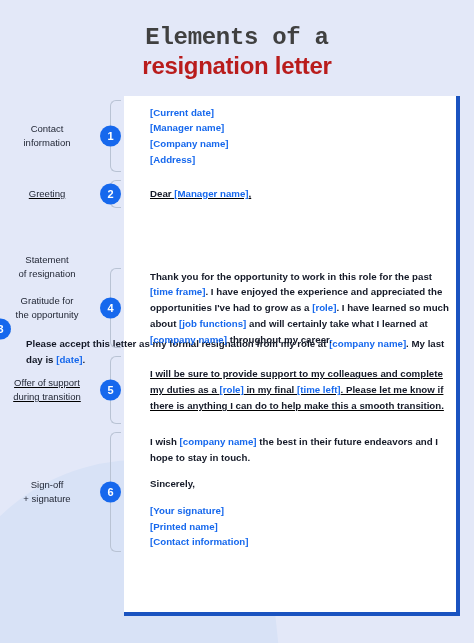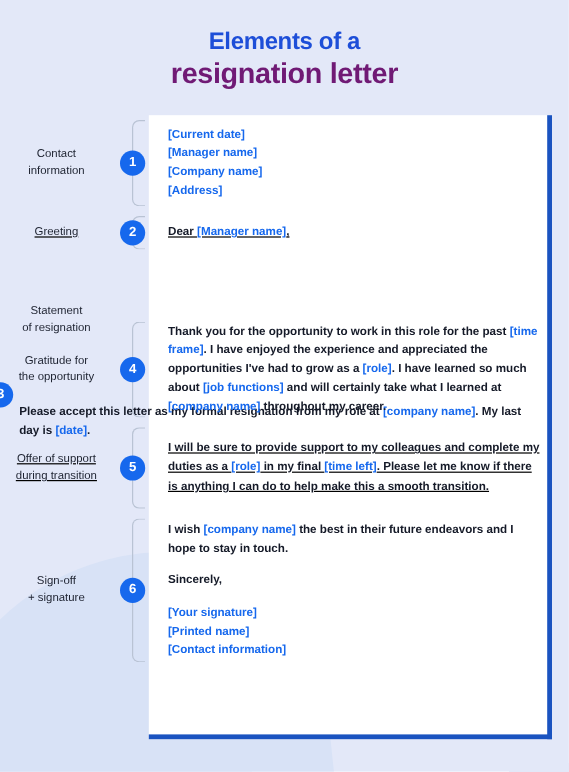--- a/index.html
+++ b/index.html
@@ -29,24 +29,24 @@
   }
 
   
   .title{
     position:absolute;top:24px;left:0;right:0;
     text-align:center;
     line-height:1.18;
     letter-spacing:-0.3px;
   }
   .title .l1{
-    display:block;font-size:20px;font-weight:bold;color:#1d4ed8;
+    display:block;font-size:24px;font-weight:bold;color:#404040;font-family:Liberation Mono, monospace;
   }
   .title .l2{
-    display:block;font-size:24px;font-weight:bold;color:#701a75;
+    display:block;font-size:24px;font-weight:bold;color:#b91c1c;
   }
 
   
   .card{
     position:absolute;left:124px;top:96px;
     width:336px;height:520px;
     background:#ffffff;
     border-right:4px solid #1a53c0;
     border-bottom:4px solid #1a53c0;
     box-sizing:border-box;
@@ -84,21 +84,21 @@
     width:21px;height:21px;border-radius:50%;
     background:#1668ed;
     color:#fff;font-size:11px;font-weight:bold;
     display:flex;align-items:center;justify-content:center;
     line-height:1;
     z-index:3;
   }
 
   .content{
     flex:1;
-    padding:0 22px 0 16px;
+    padding:0 22px 0 26px;
     display:flex;flex-direction:column;justify-content:center;
     box-sizing:border-box;
     font-size:9.7px;
     line-height:1.62;
     color:#151a28;
     font-weight:bold;
   }
   .content p{margin:0;}
   .content .stack span{display:block;}
   .ph{color:#1668ed;}

